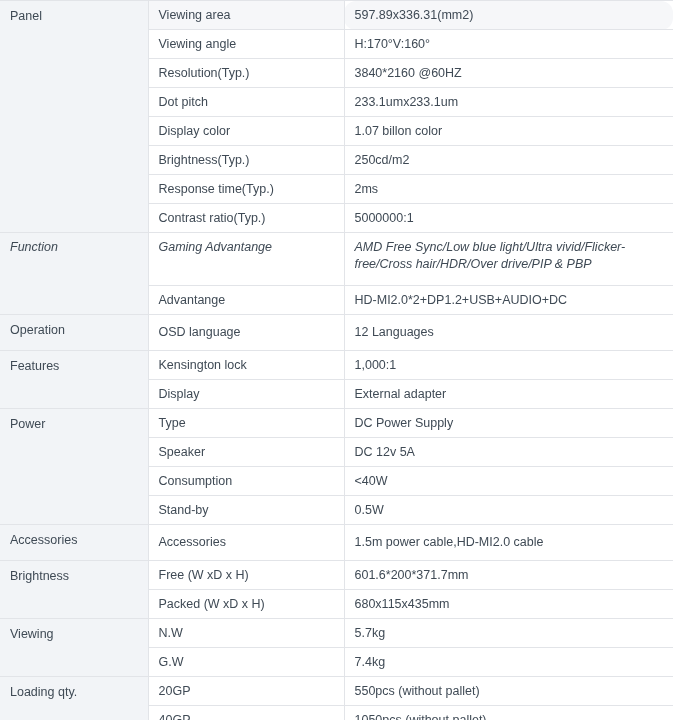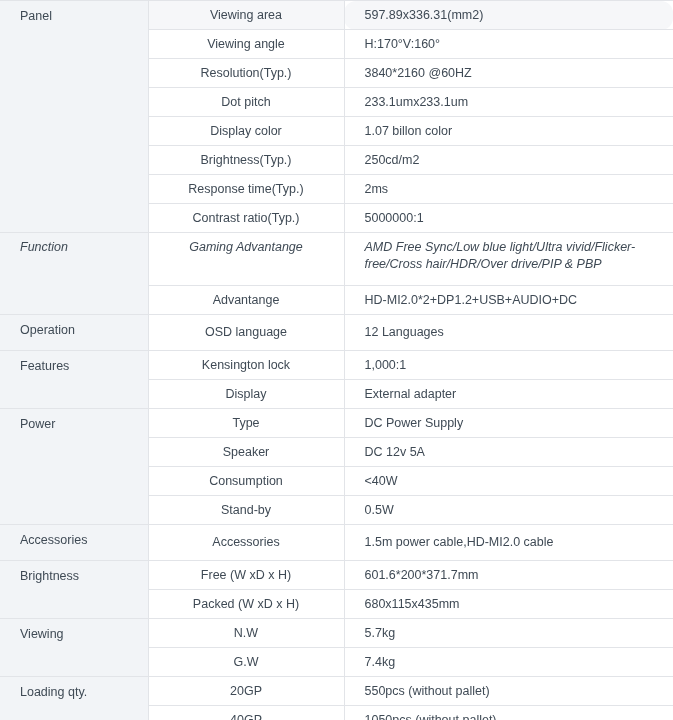--- a/index.html
+++ b/index.html
@@ -23,21 +23,21 @@
     color: #3f4a55;
   }
 
   #spec-table col.c-group { width: 148px; }
   #spec-table col.c-name  { width: 196px; }
   #spec-table col.c-value { width: 329px; }
 
   #spec-table td {
     border: 1px solid #e2e4e8;
     border-left: none;
-    padding: 0 20px;
+    padding: 0 10px;
     height: 28px;
     line-height: 1.35;
     vertical-align: middle;
     background: #ffffff;
     overflow: hidden;
     text-overflow: clip;
     white-space: normal;
     word-break: break-word;
   }
 
@@ -59,21 +59,20 @@
   }
 
   
   #spec-table tr.first-row td.name-cell,
   #spec-table tr.first-row td.value-cell {
     background: #f6f7f9;
   }
 
   #spec-table td.name-cell {
     border-right: 1px solid #e2e4e8;
-    text-align: center;
   }
 
   #spec-table tr.tall-row td {
     height: 46px;
     vertical-align: top;
     padding-top: 6px;
     font-style: italic;
   }
 </style>
 </head>

